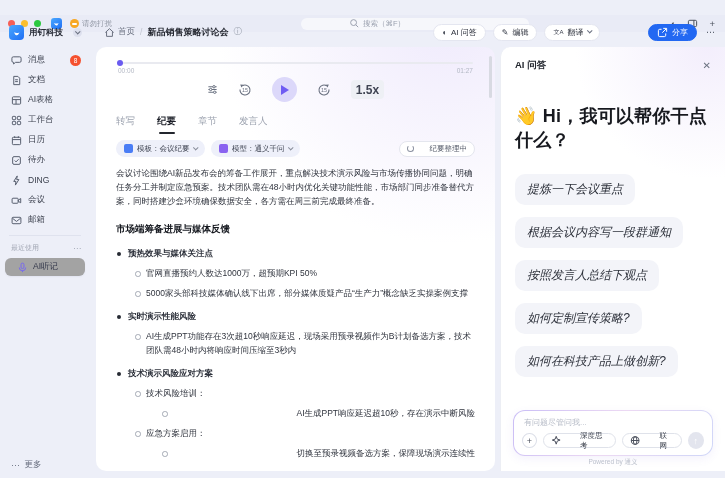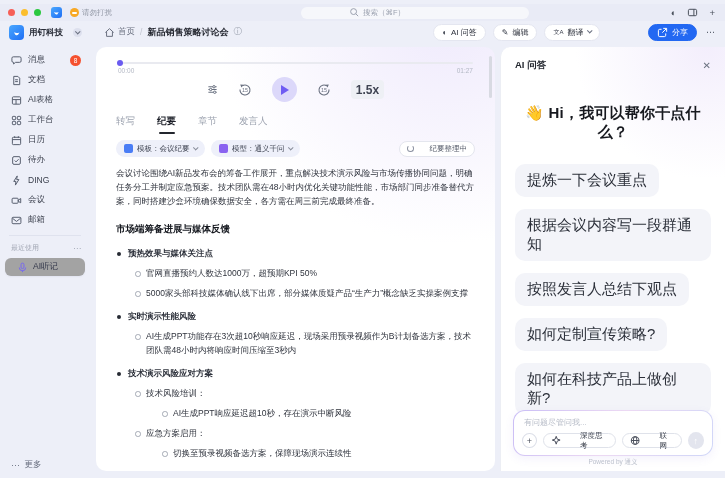--- a/index.html
+++ b/index.html
@@ -1,21 +1,21 @@
 <!DOCTYPE html>
 <html><head>
 <meta charset="utf-8">
 <style>
   * { margin:0; padding:0; box-sizing:border-box; }
   html,body { width:725px; height:478px; overflow:hidden; }
   body { font-family:"Liberation Sans","DejaVu Sans",sans-serif; background:#edeff8; color:#2f333d; }
   .screen { position:relative; width:725px; height:478px; }
 
   
-  .titlebar { position:absolute; top:4px; left:0; right:0; height:17px; background:#e9ebf6; display:flex; align-items:center; }
+  .titlebar { position:absolute; top:15px; left:0; right:0; height:17px; background:#e9ebf6; display:flex; align-items:center; }
   .lights { display:flex; gap:6px; margin-left:8px; }
   .light { width:7px; height:7px; border-radius:50%; }
   .light.r { background:#f65f57; } .light.y { background:#fbbe2e; } .light.g { background:#2bc840; }
   .appicon { width:11px; height:11px; border-radius:3px; margin-left:10px; background:linear-gradient(140deg,#4aa8ff,#1f6ef4); display:flex; align-items:center; justify-content:center; }
   .dnd { display:flex; align-items:center; gap:3px; margin-left:8px; }
   .dnd-ic { width:9px; height:9px; border-radius:50%; background:#f7a825; position:relative; }
   .dnd-ic::after { content:""; position:absolute; left:2px; top:4px; width:5px; height:1.5px; background:#fff; border-radius:1px; }
   .dnd-label { font-size:7.5px; color:#9096a3; }
   .search { position:absolute; left:301px; top:2.5px; width:228px; height:12px; background:rgba(255,255,255,.6); border-radius:6px; display:flex; align-items:center; padding-left:48px; gap:3px; }
   .search input { border:none; background:transparent; outline:none; font-size:7.5px; color:#6c7280; width:150px; font-family:inherit; }
@@ -86,32 +86,32 @@
   .status-pill { margin-left:auto; background:#fff; border:1px solid #e4e6ee; border-radius:9px; height:16px; display:flex; align-items:center; gap:16px; padding:0 7px; font-size:7.5px; color:#555b69; }
   .spinner { width:7px; height:7px; border:1px solid #8a90a0; border-top-color:transparent; border-radius:50%; }
 
   .content { margin:9px 20px 0; font-size:8.5px; line-height:1.65; color:#2f333d; }
   .content p { margin-bottom:6px; }
   .content h3 { font-size:9.5px; font-weight:700; color:#14171e; margin:13px 0 5px; }
   .li1, .li2, .li3 { position:relative; padding-left:12px; margin-top:6px; }
   .li1 { font-weight:700; margin-top:9px; }
   .li1::before { content:""; position:absolute; left:1px; top:6px; width:4px; height:4px; border-radius:50%; background:#262a33; }
   .li2 { margin-left:18px; }
-  .li3 { margin-left:45px; }
+  .li3 { margin-left:45px;text-align:right; }
   .li2::before, .li3::before { content:""; position:absolute; left:1px; top:5.5px; width:3.5px; height:3.5px; border-radius:50%; border:1px solid #a5aab5; }
 
   
   .ai-panel { position:absolute; left:500px; right:0; top:47px; bottom:7px; border-radius:10px 0 0 0;
     background:radial-gradient(circle at 92% 0, #f3eefc 0, rgba(255,255,255,0) 28%), #ffffff; border-left:1px solid #eceef4; }
   .ai-head { display:flex; align-items:center; justify-content:space-between; padding:12px 14px 0; }
   .ai-title { font-size:9.5px; font-weight:700; color:#23272f; }
   .ai-close { font-size:10px; color:#6b7280; cursor:default; }
-  .greeting { margin:32px 14px 0; font-size:15px; font-weight:800; color:#17191f; letter-spacing:.2px;text-align:center; }
+  .greeting { margin:32px 14px 0; font-size:18px; font-weight:800; color:#17191f; letter-spacing:.2px; }
   .chips { margin:22px 14px 0; display:flex; flex-direction:column; align-items:flex-start; gap:12px; }
-  .chip { background:#f3f4f9; border-radius:10px; padding:7px 12px; font-size:15px; color:#2c303a; cursor:default; }
+  .chip { background:#f3f4f9; border-radius:10px; padding:7px 12px; font-size:12px; color:#2c303a; cursor:default;font-style:italic; }
 
   .ask-box { position:absolute; left:12px; right:12px; bottom:15px; height:46px; border-radius:12px; border:1px solid transparent;
     background:linear-gradient(#fff,#fff) padding-box, linear-gradient(120deg,#c9bdf6,#ecd9f3,#cfd6f8) border-box;
     box-shadow:0 3px 10px rgba(120,90,220,.08); }
   .ask-input { width:100%; border:none; outline:none; background:transparent; padding:7px 10px 0; font-size:8px; color:#3a3f4c; font-family:inherit; }
   .ask-input::placeholder { color:#b6bbc7; }
   .ask-tools { position:absolute; left:8px; right:8px; bottom:6px; display:flex; align-items:center; gap:6px; }
   .round-btn { width:15px; height:15px; border-radius:50%; border:1px solid #dcdfe8; color:#4c515e; font-size:9px; display:flex; align-items:center; justify-content:center; background:#fff; }
   .tool-pill { border:1px solid #dfe2ea; border-radius:8px; height:15px; display:flex; align-items:center; gap:19px; padding:0 7px; font-size:7.5px; color:#3c414d; background:#fff; }
   .send-btn { margin-left:auto; width:17px; height:17px; border-radius:50%; background:#e3e5ee; color:#ffffff; font-size:9px; font-weight:700; display:flex; align-items:center; justify-content:center; }

